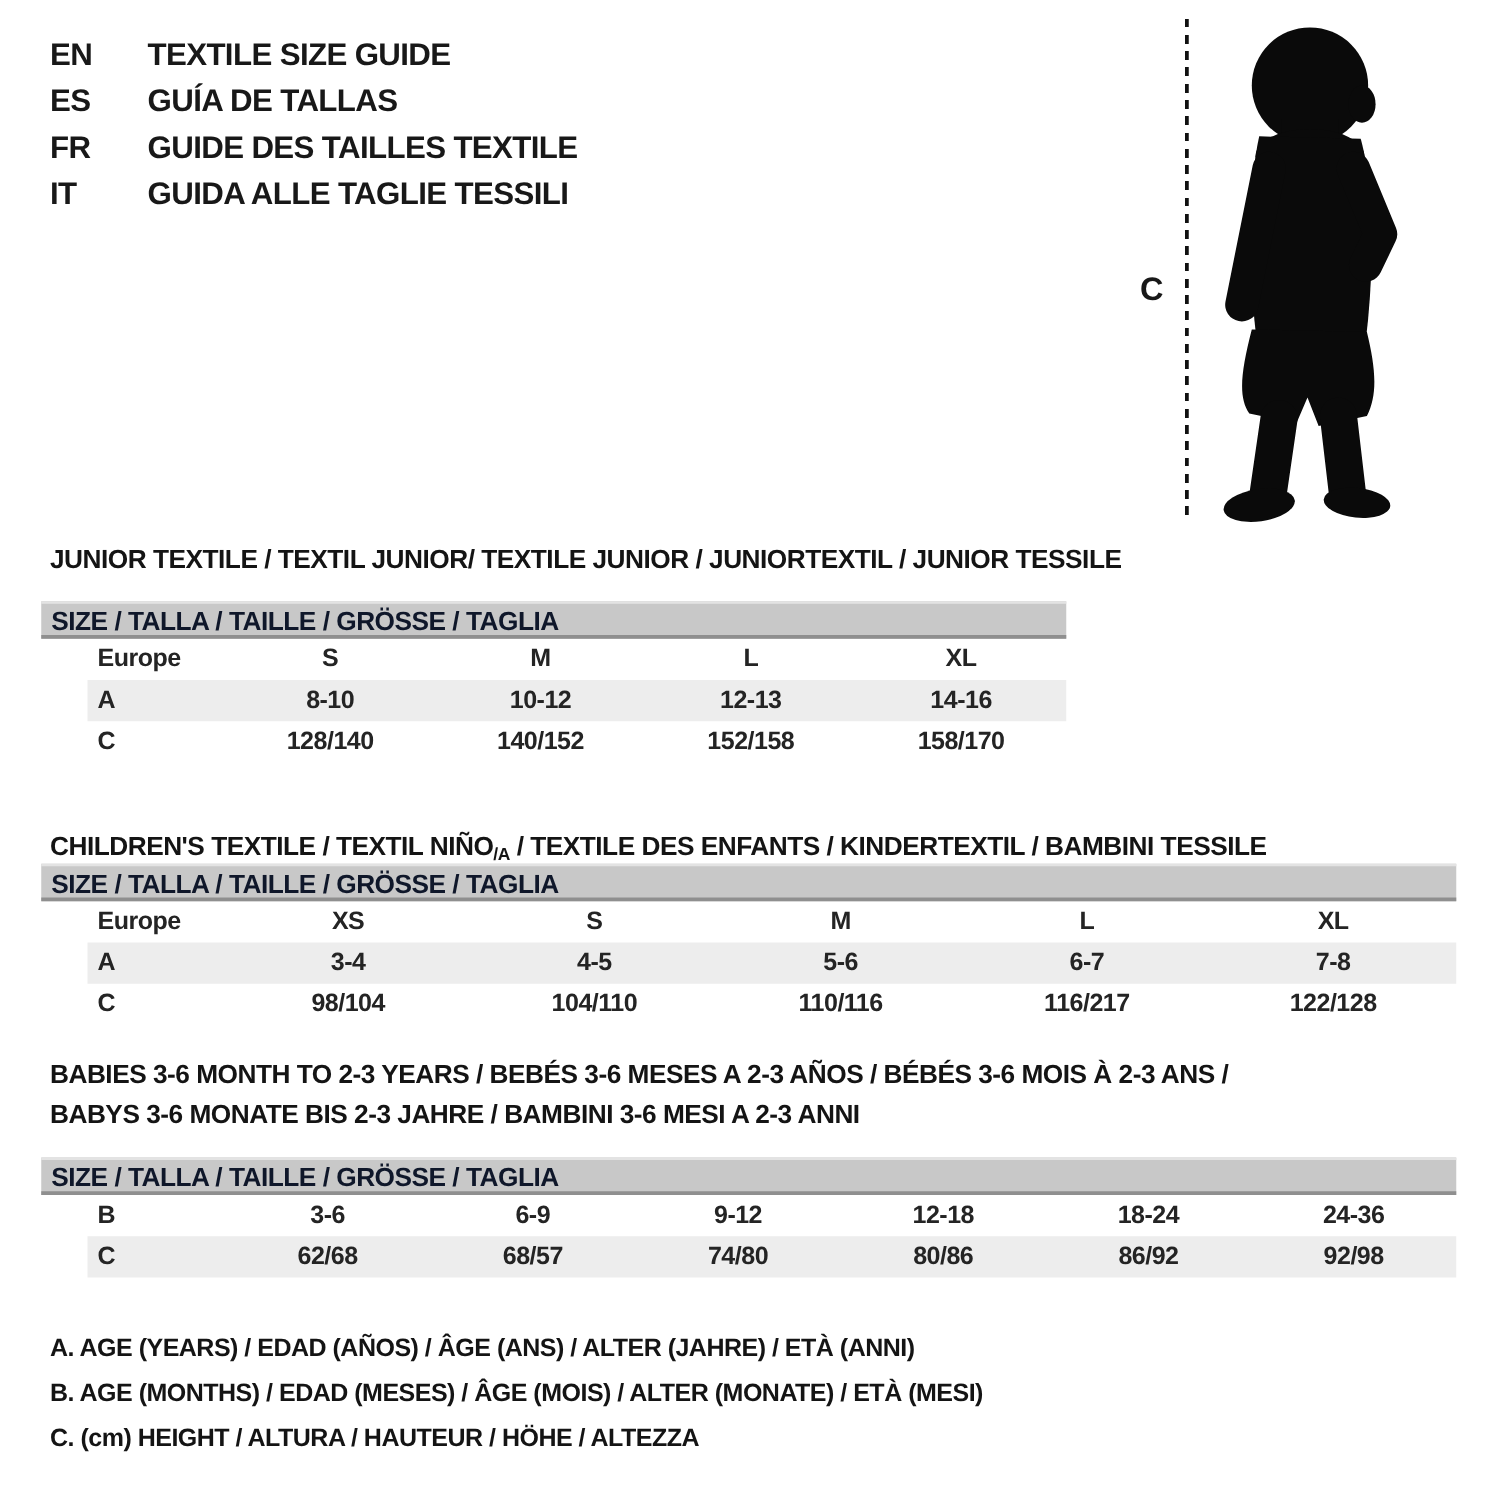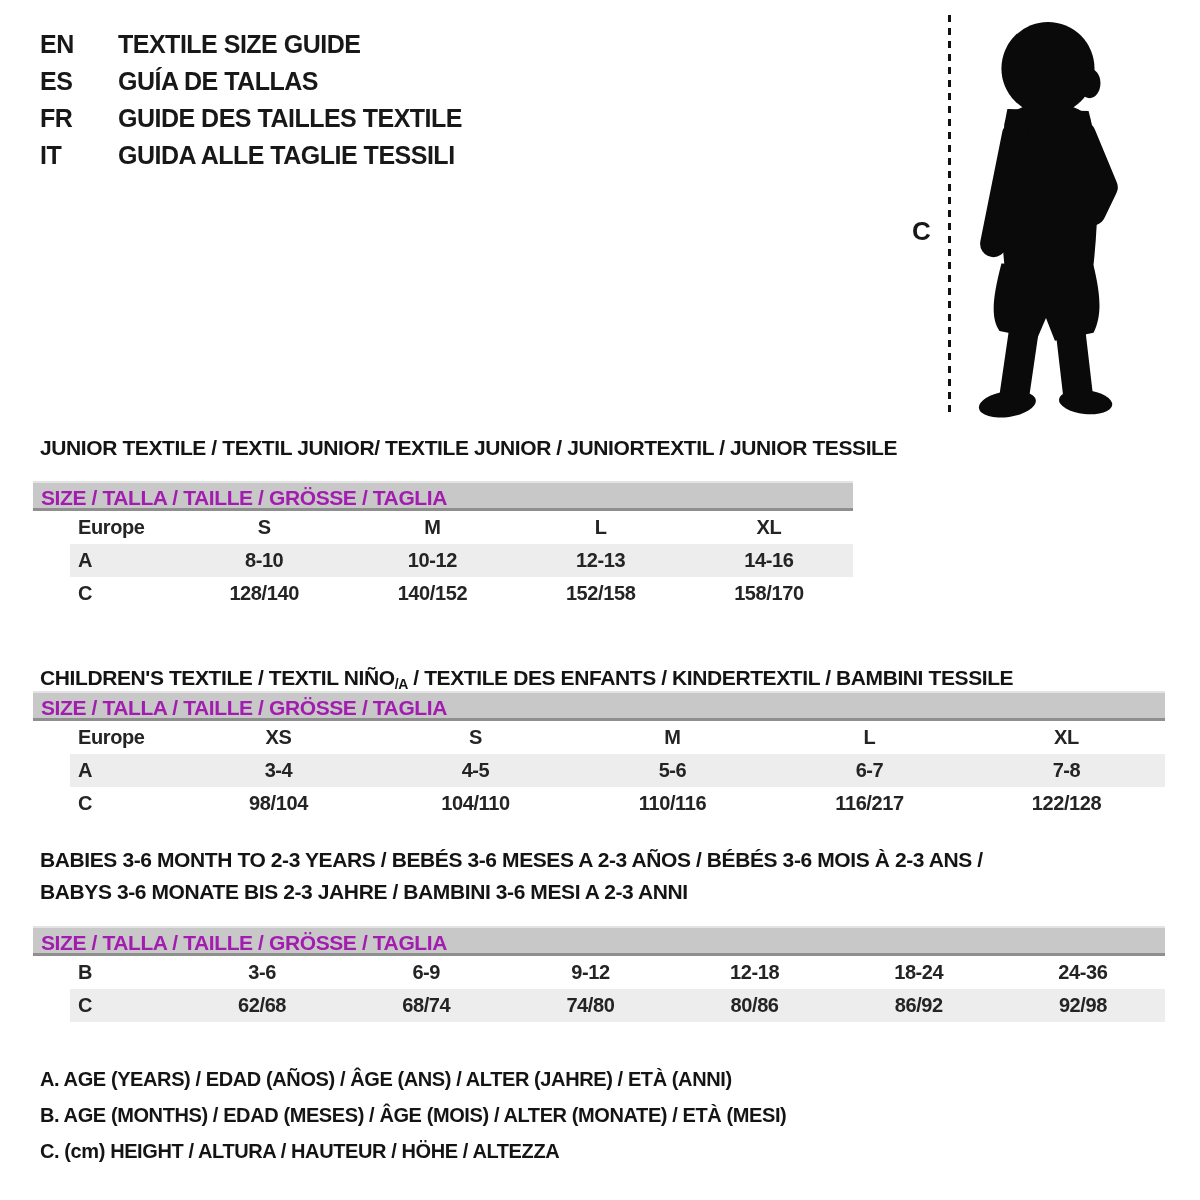--- a/index.html
+++ b/index.html
@@ -53,21 +53,21 @@
   .table { position: absolute; }
   .t1 { left: 33px; top: 481px; width: 820px;  --cols: 4; }
   .t2 { left: 33px; top: 691px; width: 1132px; --cols: 5; }
   .t3 { left: 33px; top: 926px; width: 1132px; --cols: 6; }
   .size-bar {
     height: 30px; line-height: 30px;
     background: #c8c8c8;
     border-top: 2px solid #e3e3e3;
     border-bottom: 3px solid #8f8f8f;
     padding-left: 8px;
-    font-size: 21px; font-weight: 700; letter-spacing: -0.4px; color: #a21caf;
+    font-size: 21px; font-weight: 700; letter-spacing: -0.4px; color: #0f172a;
     box-sizing: border-box;
   }
   .trow {
     display: grid;
     grid-template-columns: 110px repeat(var(--cols), 1fr);
     height: 33px; align-items: center; margin-left: 37px;
   }
   .trow.shaded { background: #ededed; }
   .tlabel {
     padding-left: 8px;
@@ -198,21 +198,21 @@
           <span class="tcell">3-6</span>
           <span class="tcell">6-9</span>
           <span class="tcell">9-12</span>
           <span class="tcell">12-18</span>
           <span class="tcell">18-24</span>
           <span class="tcell">24-36</span>
         </div>
         <div class="trow shaded">
           <span class="tlabel">C</span>
           <span class="tcell">62/68</span>
-          <span class="tcell">68/74</span>
+          <span class="tcell">68/57</span>
           <span class="tcell">74/80</span>
           <span class="tcell">80/86</span>
           <span class="tcell">86/92</span>
           <span class="tcell">92/98</span>
         </div>
       </div>
   </div>
 
   <div class="legend-line legend-b">B. AGE (MONTHS) / EDAD (MESES) / ÂGE (MOIS) / ALTER (MONATE) / ETÀ (MESI)</div>
   <div class="legend-line legend-a">A. AGE (YEARS) / EDAD (AÑOS) / ÂGE (ANS) / ALTER (JAHRE) / ETÀ (ANNI)</div>

